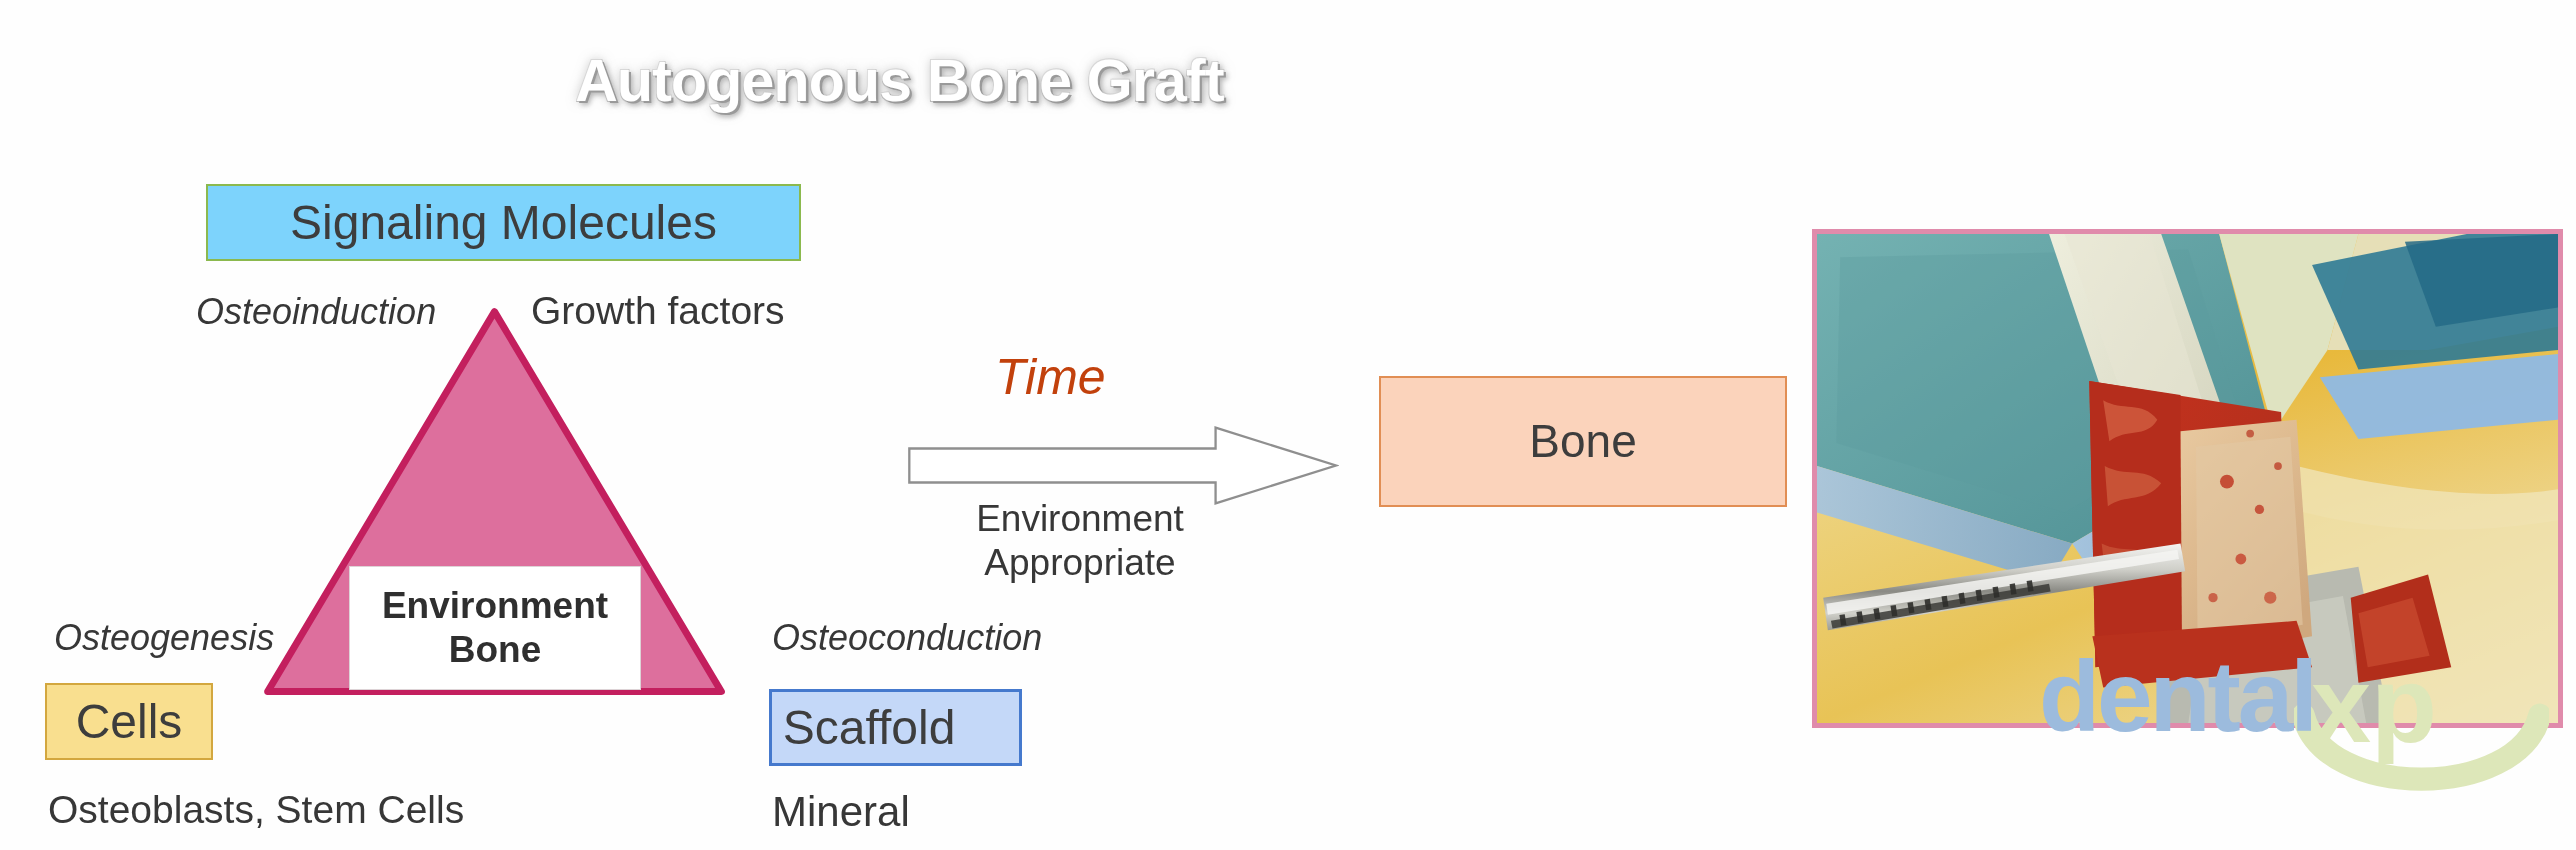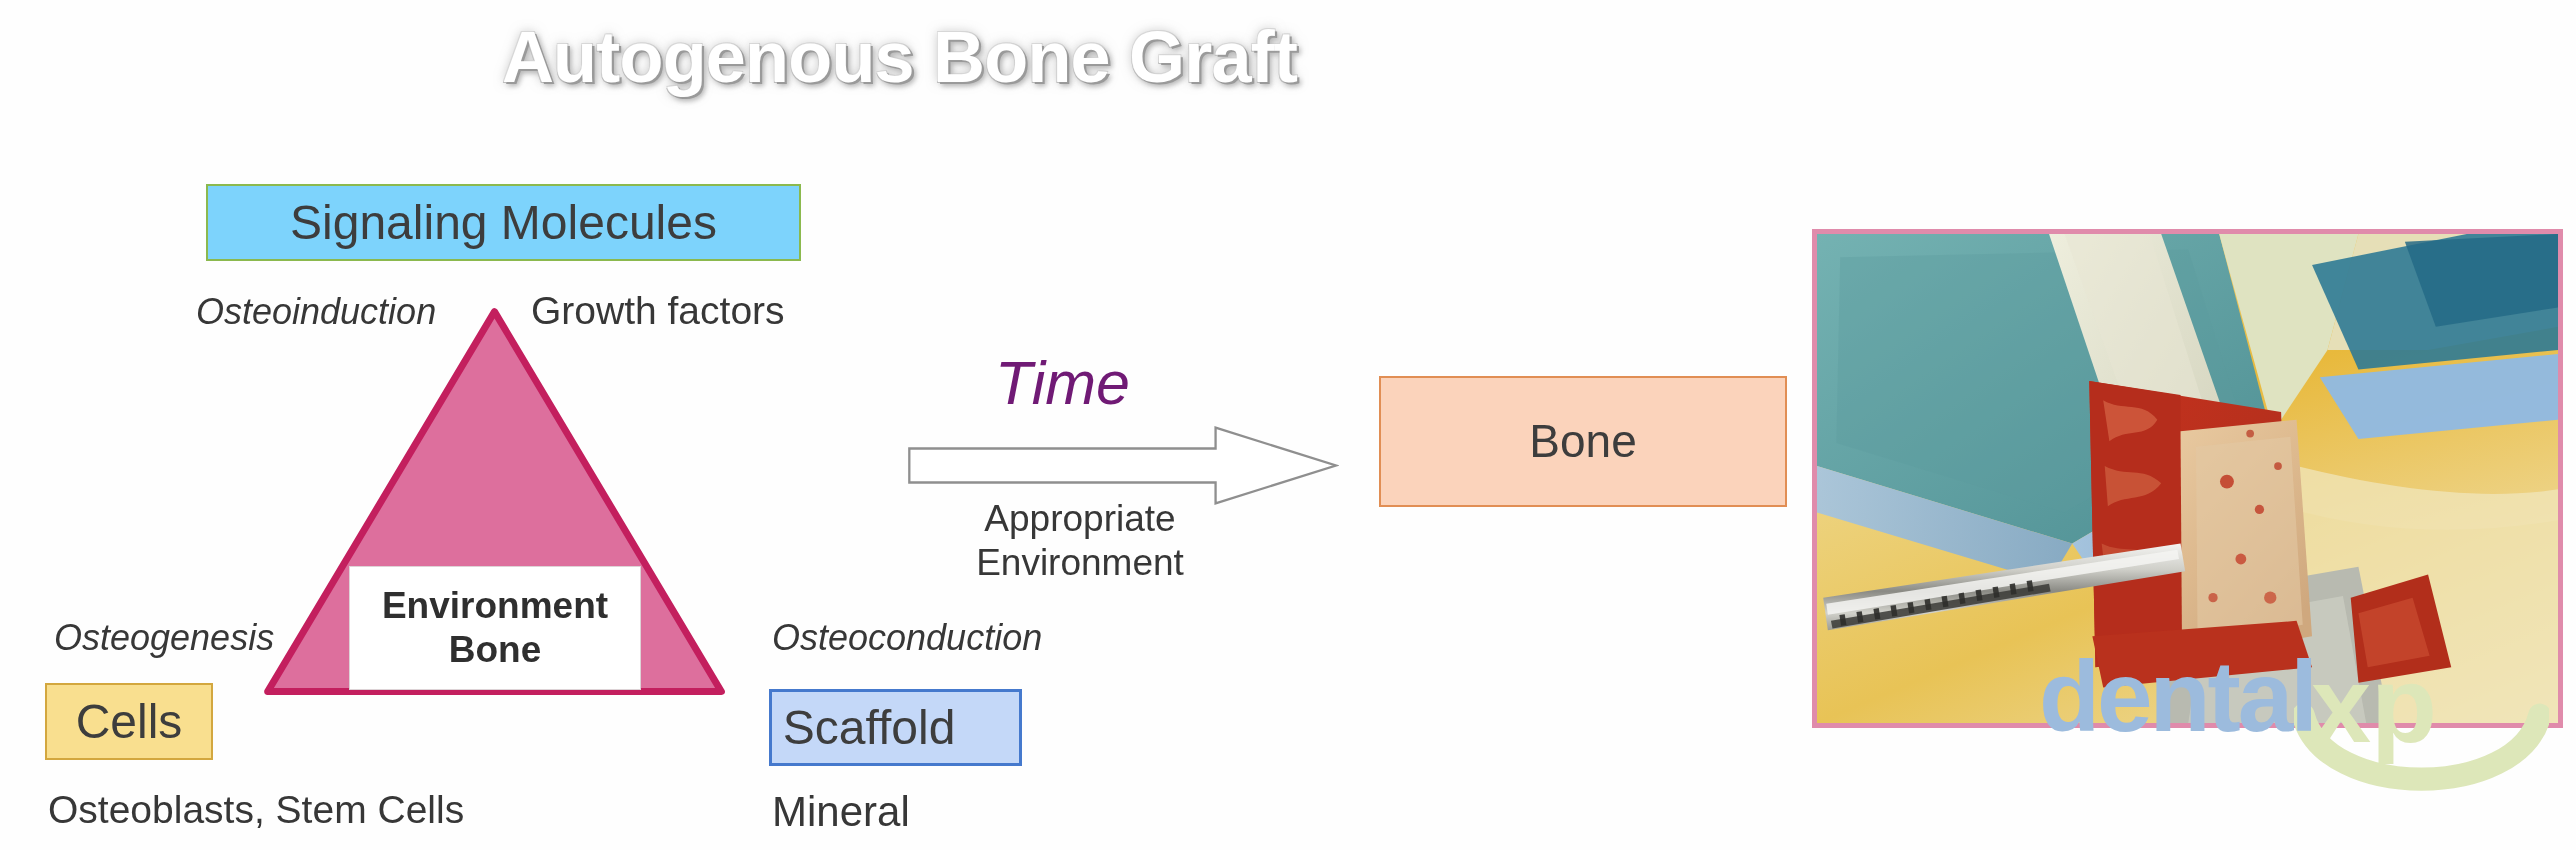--- a/index.html
+++ b/index.html
@@ -14,24 +14,24 @@
     overflow: hidden;
     font-family: "Liberation Sans", sans-serif;
     color: #333333;
     background: #fefefe;
   }
 
   
   .slide-title {
     position: absolute;
     left: 0;
-    top: 16px;
+    top: 47px;
     width: 1799px;
     text-align: center;
-    font-size: 72px;
+    font-size: 59px;
     font-weight: bold;
     letter-spacing: -0.8px;
     color: #ffffff;
     text-shadow:
        2.3px  2.3px 0 #9a9a9a,
        3.9px  3.9px 5.4px #b8b8b8,
       -0.8px -0.8px 0 #d8d8d8,
        0.8px -0.8px 0 #d0d0d0,
       -0.8px  0.8px 0 #bdbdbd,
        0    0   10.8px rgba(150,150,150,.55);
@@ -110,23 +110,23 @@
   .n-osteoinduction { left: 196px;  top: 292px; }
   .n-growth         { left: 531px;  top: 289px; font-size: 39px; }
   .n-osteogenesis   { left: 54px;   top: 618px; }
   .n-osteoblasts    { left: 48px;   top: 788px; font-size: 39px; }
   .n-osteoconduction{ left: 772px; top: 618px; }
   .n-mineral        { left: 772px; top: 788px; font-size: 42px; }
 
   .n-time {
     left: 995px;
     top: 349px;
-    font-size: 61px;
+    font-size: 50px;
     font-style: italic;
-    color: #701a75;
+    color: #c2410c;
   }
   .n-environment {
     left: 964px;
     top: 497px;
     font-size: 37px;
     line-height: 1.2;
     text-align: center;
     width: 232px;
     white-space: normal;
   }
@@ -271,22 +271,22 @@
 
 <div class="note n-time">Time</div>
 
 <div class="arrow-wrap">
   <svg viewBox="0 0 560 110" preserveAspectRatio="none">
     <polygon points="3,33 400,33 400,6 556,55 400,104 400,77 3,77" fill="#ffffff" stroke="#8f8f8f" stroke-width="3" stroke-linejoin="miter"></polygon>
   </svg>
 </div>
 
 <div class="note n-environment">
+  <div>Environment</div>
   <div>Appropriate</div>
-  <div>Environment</div>
 </div>
 
 <div class="tagbox box-regeneration">
   <div>
     <div>Bone</div>
   </div>
 </div>
 
 <div class="photo-frame">
   <div class="photo-inner">

